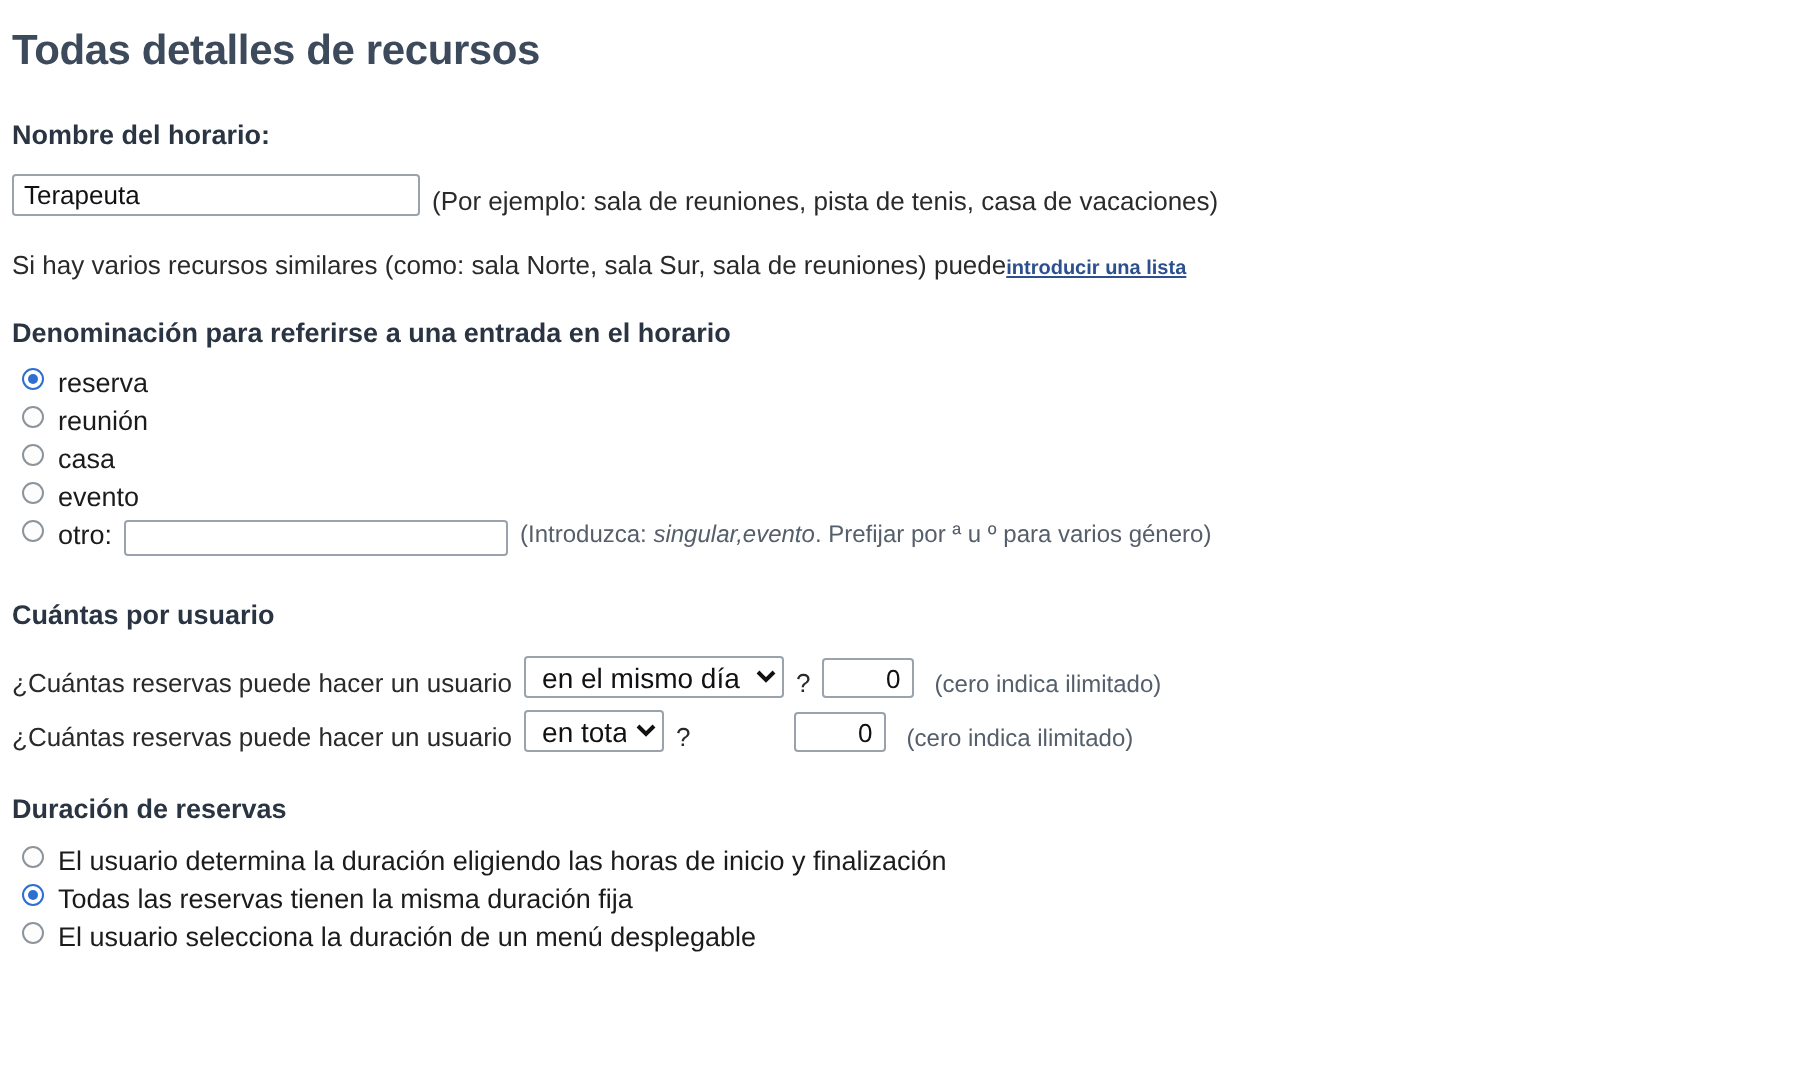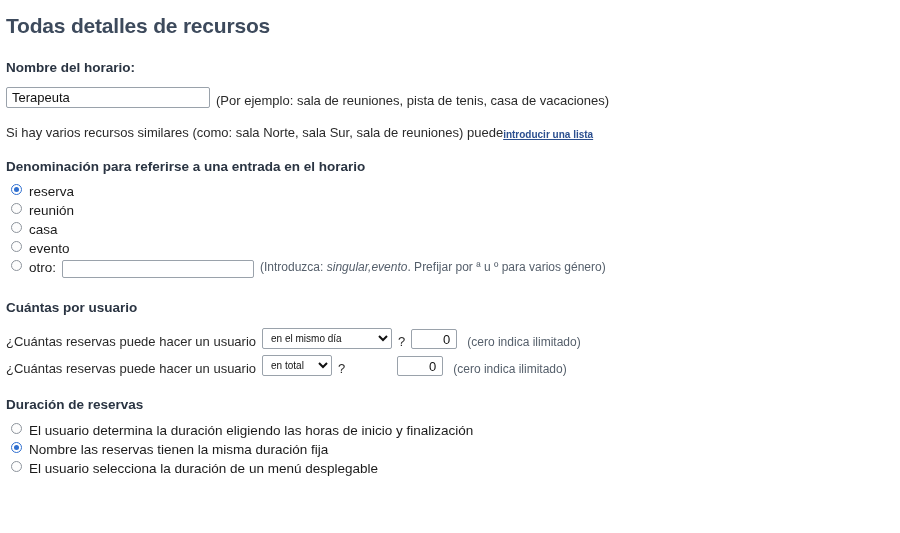--- a/index.html
+++ b/index.html
@@ -113,21 +113,21 @@
     height: 5px;
     border-radius: 50%;
     background: #2f6fd0;
   }
   .radio-label {
     font-size: 13.5px;
     color: #1b1b1b;
   }
   select.sel {
     font-family: "Liberation Sans", sans-serif;
-    font-size: 10px;
+    font-size: 14px;
     color: #111;
     border: 1px solid #9aa2ab;
     border-radius: 2px;
     background: #fff;
     height: 21px;
     padding: 1px 2px 1px 4px;
     box-sizing: border-box;
     outline: none;
   }
   .sel-day { width: 130px; }
@@ -223,21 +223,21 @@
     <div class="section-label">Duración de reservas</div>
   </div>
 
   <div class="radio-list" style="margin-top:11px;">
     <div class="radio-row">
       <span class="radio"></span>
       <span class="radio-label">El usuario determina la duración eligiendo las horas de inicio y finalización</span>
     </div>
     <div class="radio-row">
       <span class="radio checked"></span>
-      <span class="radio-label">Nombre las reservas tienen la misma duración fija</span>
+      <span class="radio-label">Todas las reservas tienen la misma duración fija</span>
     </div>
     <div class="radio-row">
       <span class="radio"></span>
       <span class="radio-label">El usuario selecciona la duración de un menú desplegable</span>
     </div>
   </div>
 
 </div>
 
 </body></html>

